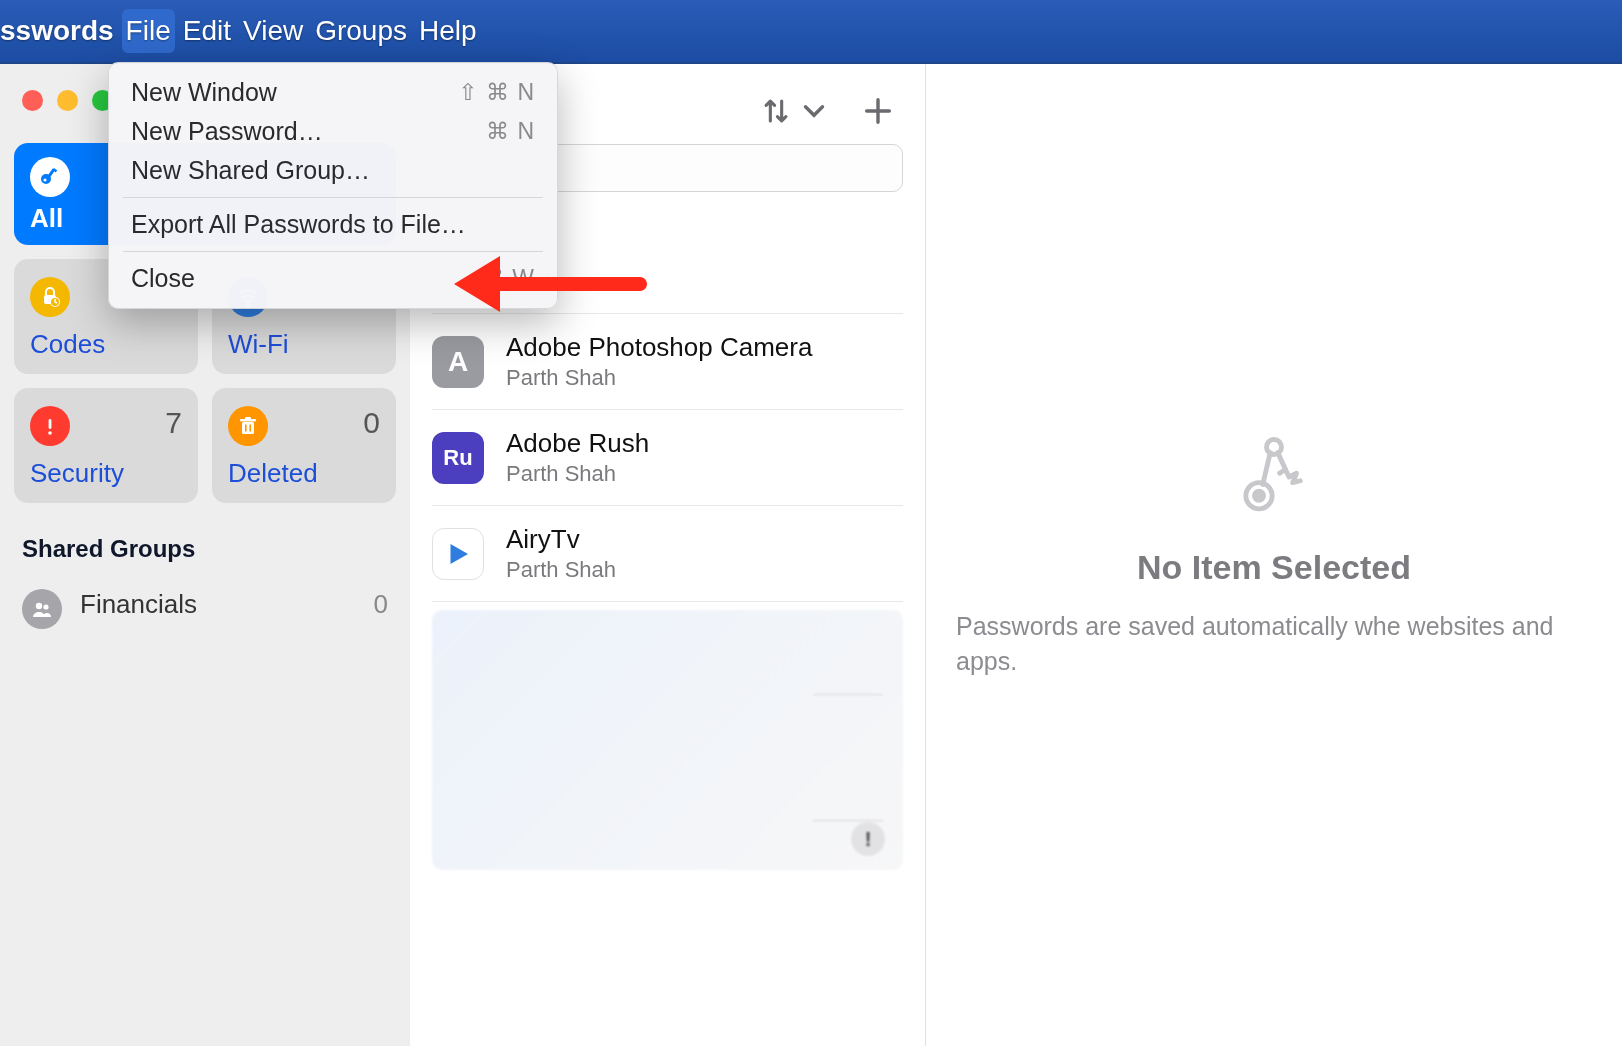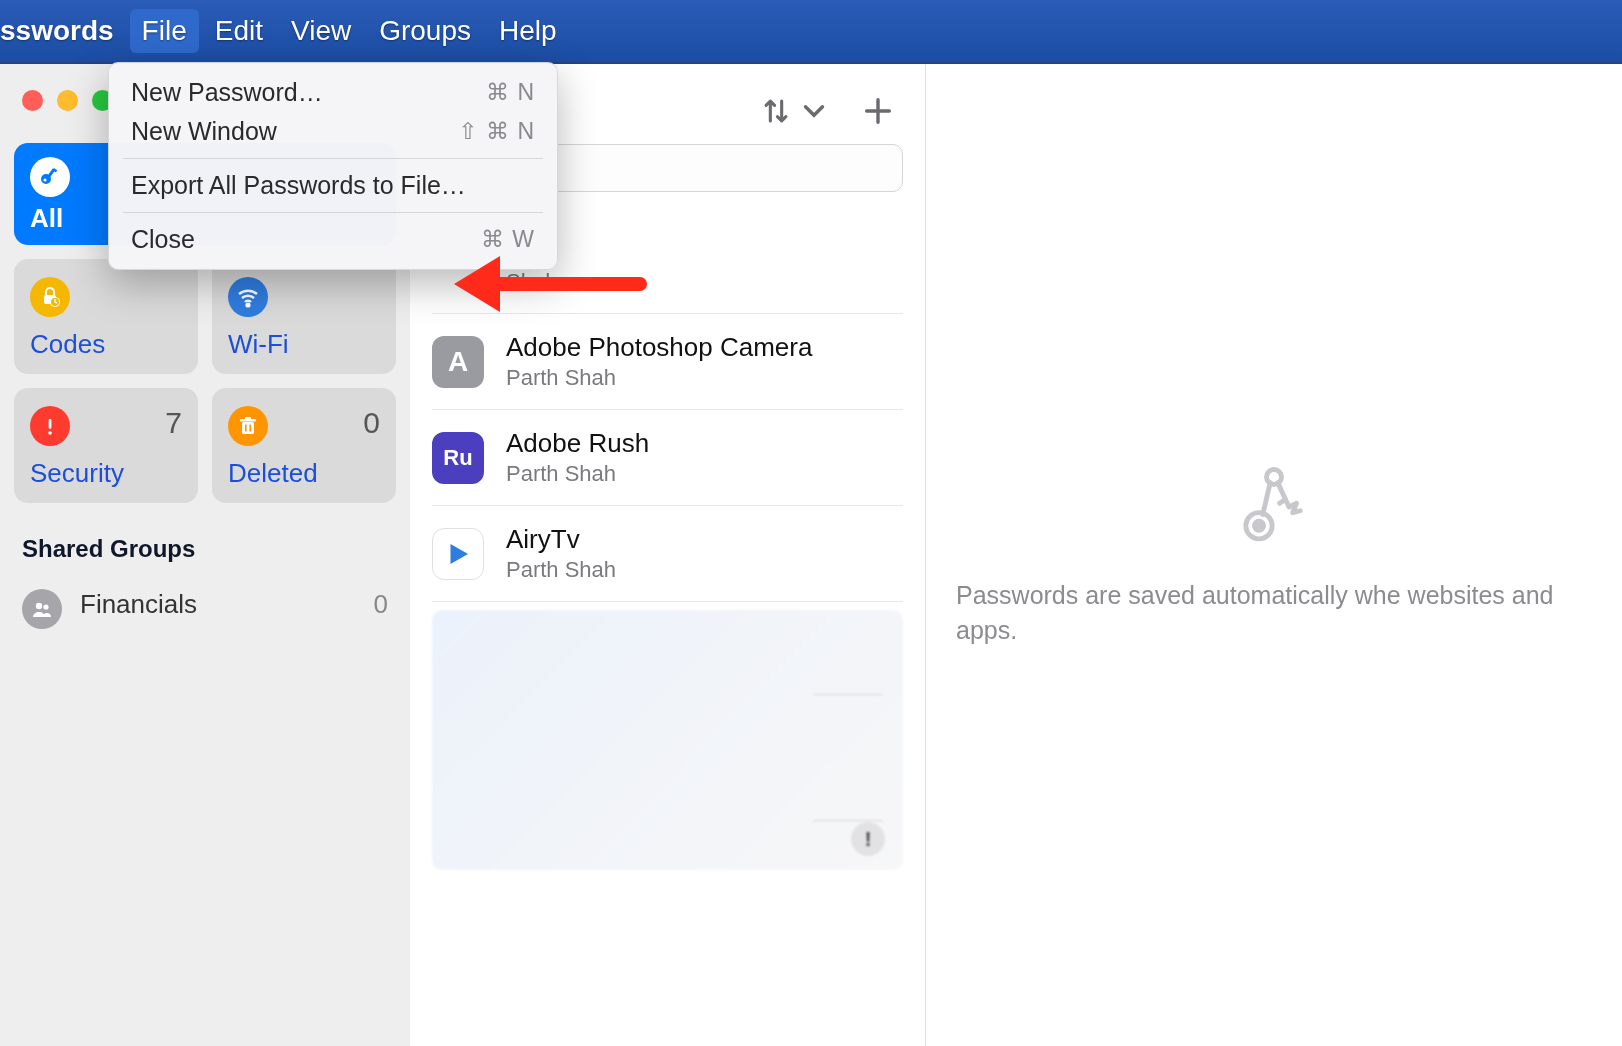--- a/index.html
+++ b/index.html
@@ -1,20 +1,20 @@
 <!DOCTYPE html>
 <html><head>
 <meta charset="utf-8">
 <style>
   * { margin: 0; padding: 0; box-sizing: border-box; font-family: -apple-system, BlinkMacSystemFont, "Segoe UI", Helvetica, Arial, sans-serif; }
   body { width: 1622px; height: 1046px; overflow: hidden; background: #fff; position: relative; }
 
   
   .menubar { height: 64px; background: linear-gradient(to bottom, #2a5cb8, #1c4da3); display: flex; align-items: center; color: #fff; font-size: 28px; padding-left: 0; border-bottom: 2px solid rgba(0,0,0,0.25); }
-  .menubar-item { padding: 6px 12px; cursor: default; text-shadow: 0 1px 2px rgba(0,0,0,0.4); border-radius: 6px; margin: 0 2px; }
+  .menubar-item { padding: 6px 4px; cursor: default; text-shadow: 0 1px 2px rgba(0,0,0,0.4); border-radius: 6px; margin: 0 2px; }
   .menubar-item.app-name { font-weight: 700; padding-left: 0; margin-left: 0; }
   .menubar-item.active { background: #2f69cb; }
 
   
   .window { position: absolute; top: 64px; left: 0; right: 0; bottom: 0; display: flex; background: #fff; border-radius: 30px; }
 
   
   .sidebar { width: 410px; background: #eeeeef; padding: 18px 14px; display: flex; flex-direction: column; gap: 14px; position: relative; }
   .traffic-lights { display: flex; gap: 14px; padding: 8px 8px 18px 8px; }
   .traffic-light { width: 21px; height: 21px; border-radius: 50%; }
@@ -257,32 +257,37 @@
     <div class="keys-icon">
       <svg width="90" height="90" viewBox="0 0 48 48" fill="none" stroke="#c8c8cc" stroke-width="2.6" stroke-linecap="round" stroke-linejoin="round">
         <circle cx="24" cy="8" r="4"></circle>
         <path d="M22 11 L18 28"></path>
         <circle cx="16" cy="34" r="7"></circle>
         <circle cx="16" cy="34" r="2.4" fill="#c8c8cc"></circle>
         <path d="M26 11 L32 24 L36 22 L34 27 L38 26"></path>
         <path d="M30 20 L27 22"></path>
       </svg>
     </div>
+    <div class="detail-title">No Item Selected</div>
     <div class="detail-sub">Passwords are saved automatically whe websites and apps.</div>
   </div>
 </div>
 
 <div class="dropdown">
+  <div class="dd-item">
+    <span>New Window</span>
+    <span class="dd-shortcut">⇧ ⌘ N</span>
+  </div>
   <div class="dd-item">
     <span>New Password…</span>
     <span class="dd-shortcut">⌘ N</span>
   </div>
   <div class="dd-item">
-    <span>New Window</span>
-    <span class="dd-shortcut">⇧ ⌘ N</span>
+    <span>New Shared Group…</span>
+    <span class="dd-shortcut"></span>
   </div>
   <div class="dd-sep"></div>
   <div class="dd-item">
     <span>Export All Passwords to File…</span>
     <span class="dd-shortcut"></span>
   </div>
   <div class="dd-sep"></div>
   <div class="dd-item">
     <span>Close</span>
     <span class="dd-shortcut">⌘ W</span>

